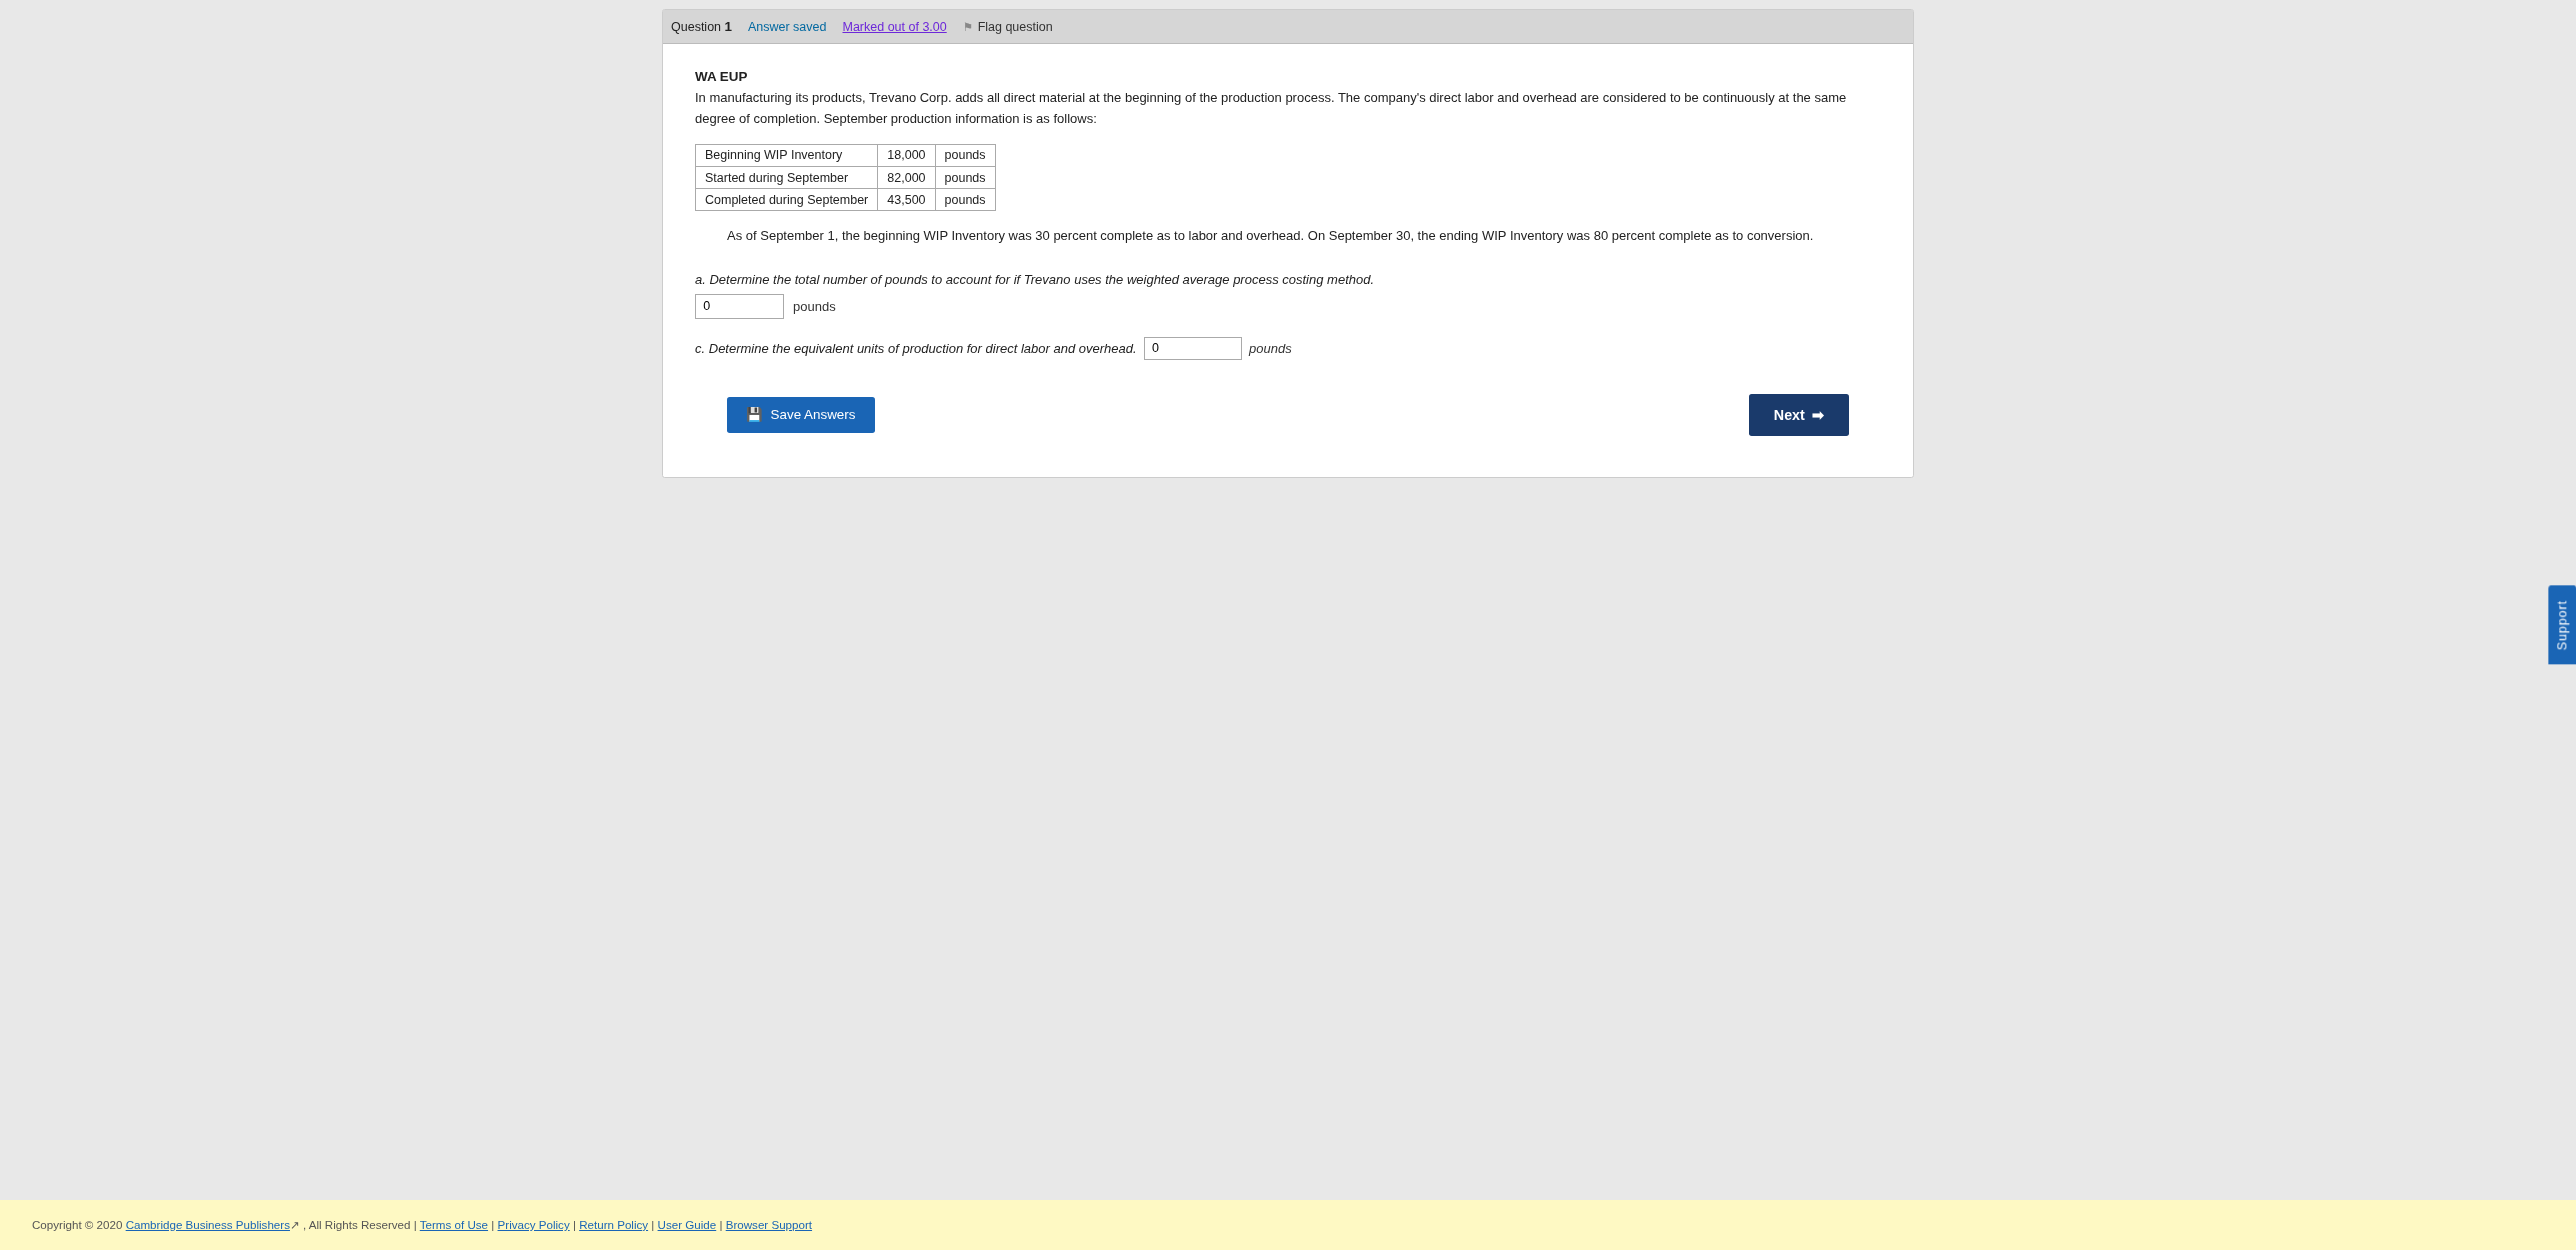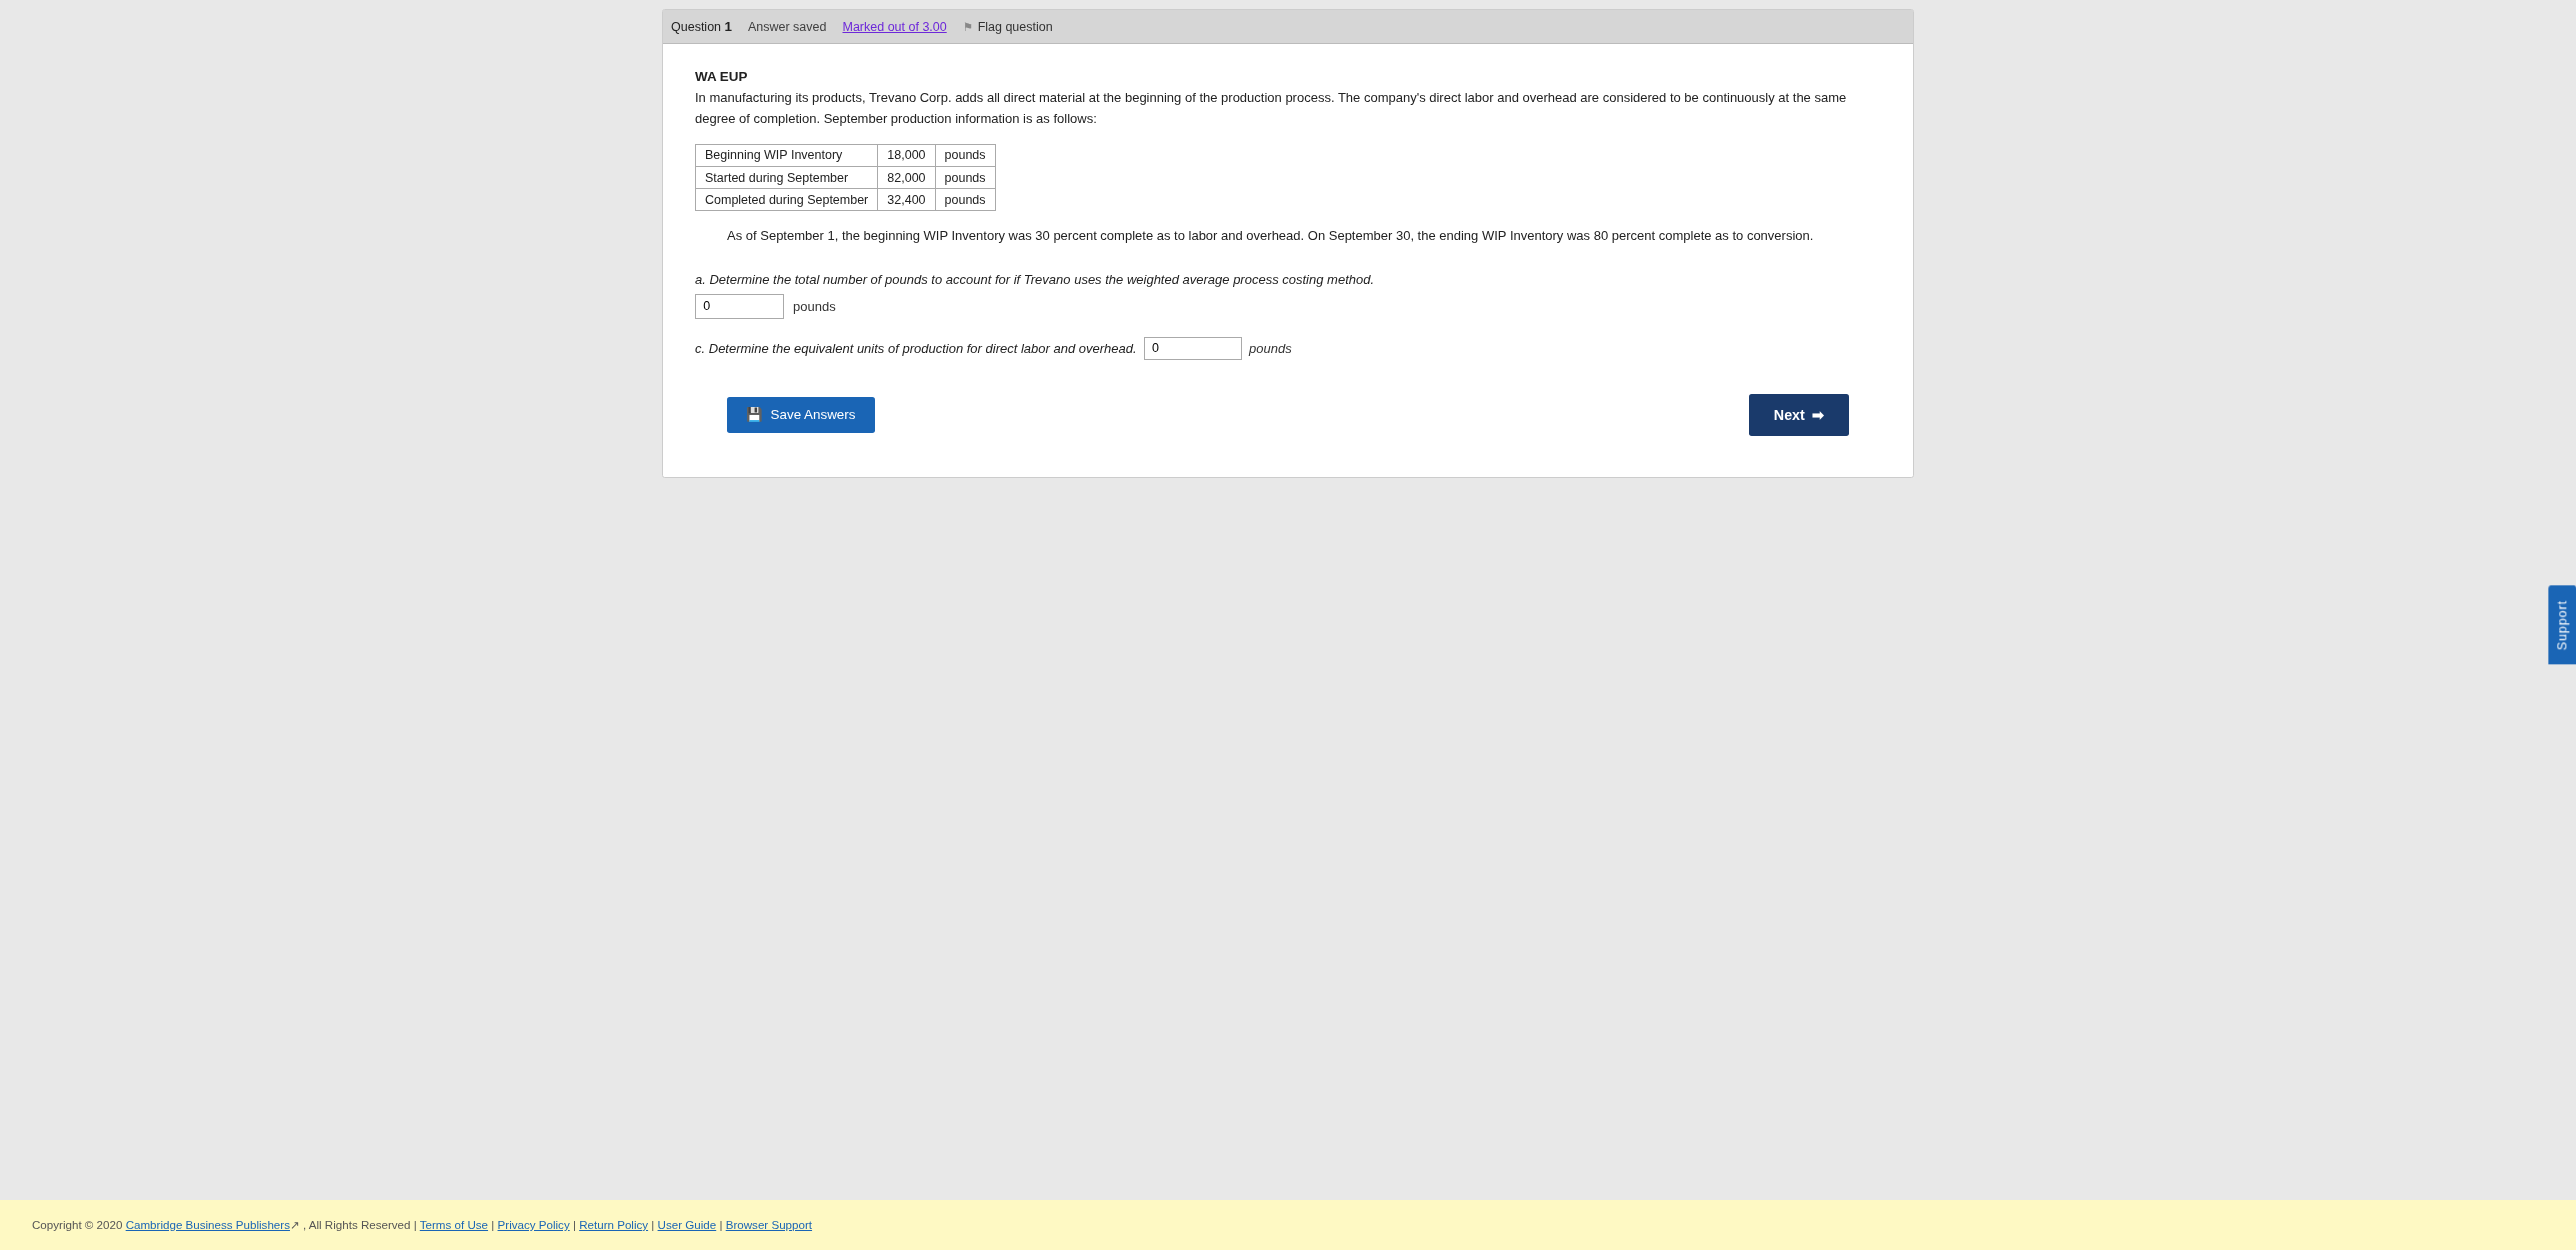--- a/index.html
+++ b/index.html
@@ -41,21 +41,21 @@
     .question-header .q-number {
       font-weight: normal;
       font-size: 12.5px;
     }
 
     .question-header .q-number strong {
       font-size: 13.4px;
     }
 
     .answer-saved {
-      color: #404040;
+      color: #0369a1;
     }
 
     .marked-out {
       color: #6d28d9;
       text-decoration: underline;
     }
 
     .flag-question {
       display: flex;
       align-items: center;
@@ -249,21 +249,21 @@
               <td>18,000</td>
               <td>pounds</td>
             </tr>
             <tr>
               <td>Started during September</td>
               <td>82,000</td>
               <td>pounds</td>
             </tr>
             <tr>
               <td>Completed during September</td>
-              <td>32,400</td>
+              <td>43,500</td>
               <td>pounds</td>
             </tr>
           </tbody>
       </table>
 
       <div class="note-text">As of September 1, the beginning WIP Inventory was 30 percent complete as to labor and overhead. On September 30, the ending WIP Inventory was 80 percent complete as to conversion.</div>
 
       <div class="part-section">
         <div class="part-label">
           <em>a.</em>

